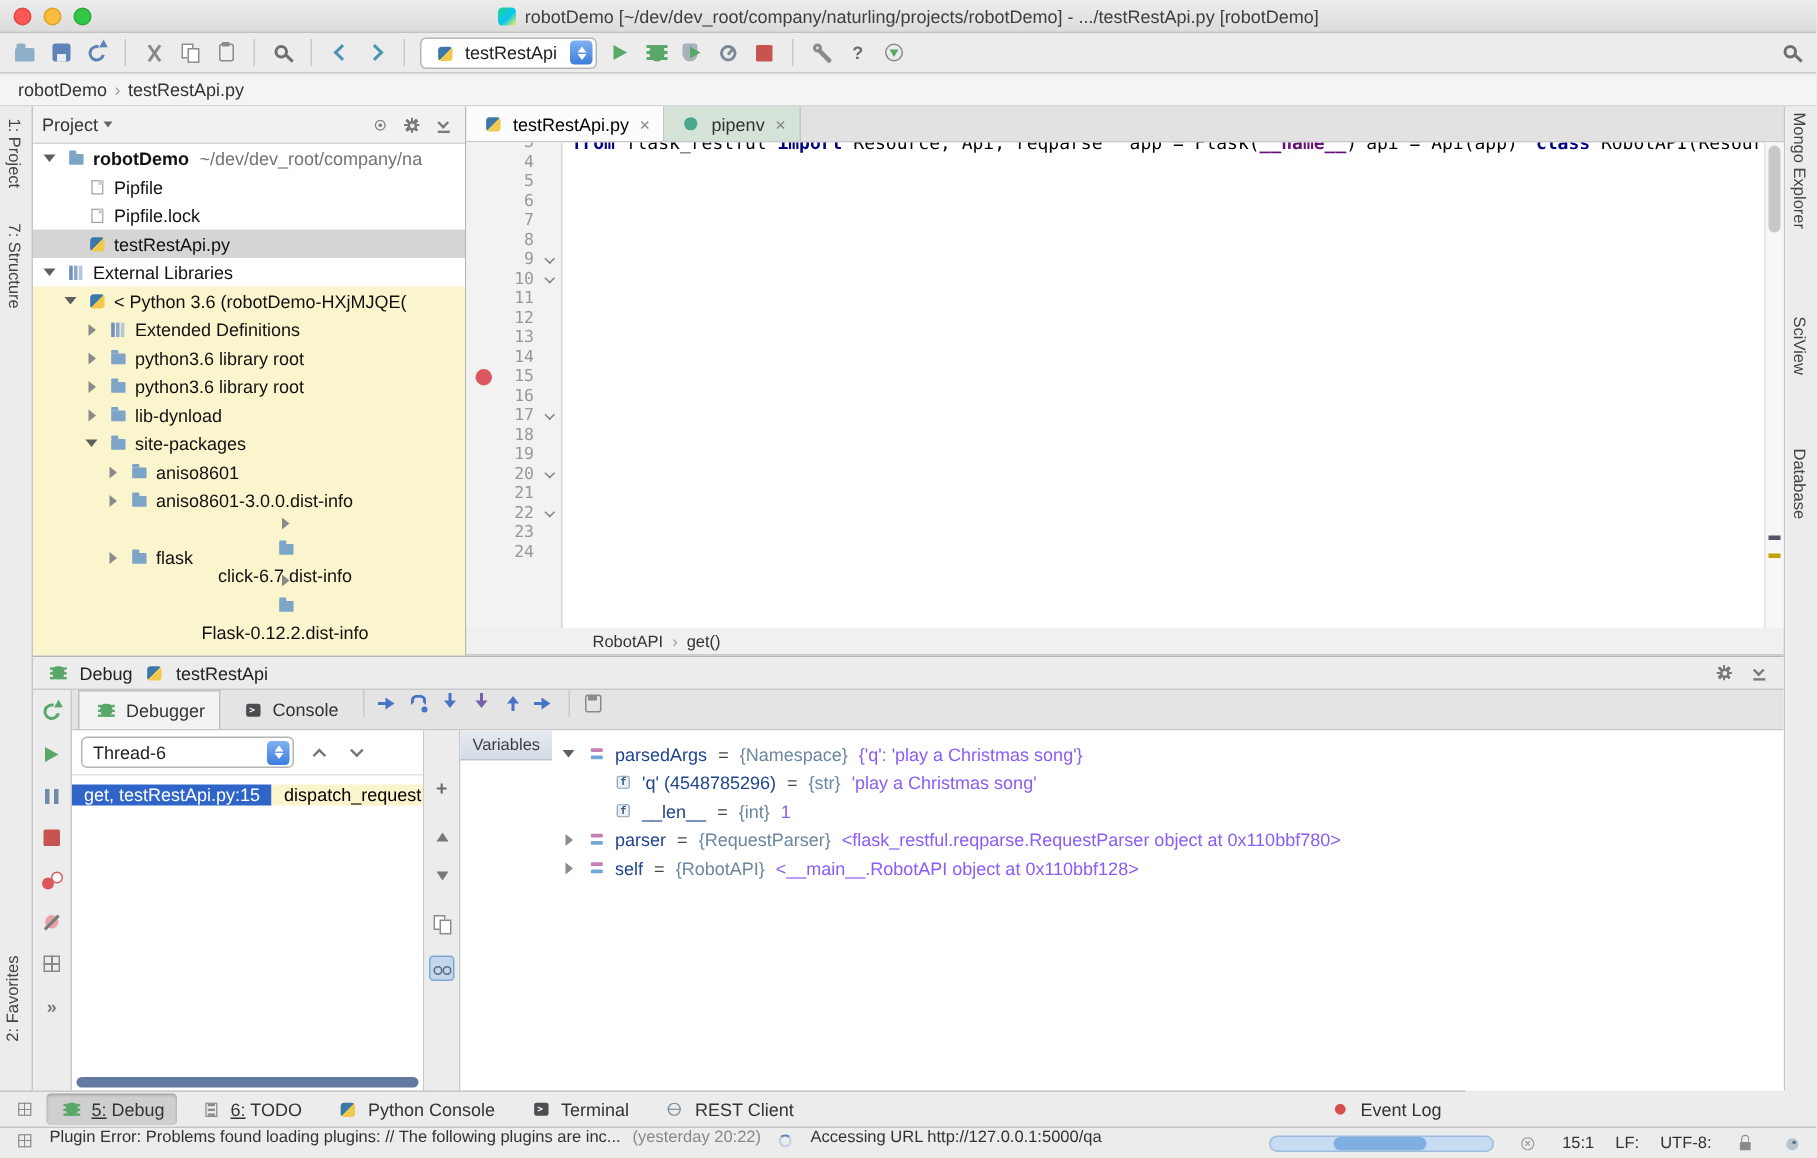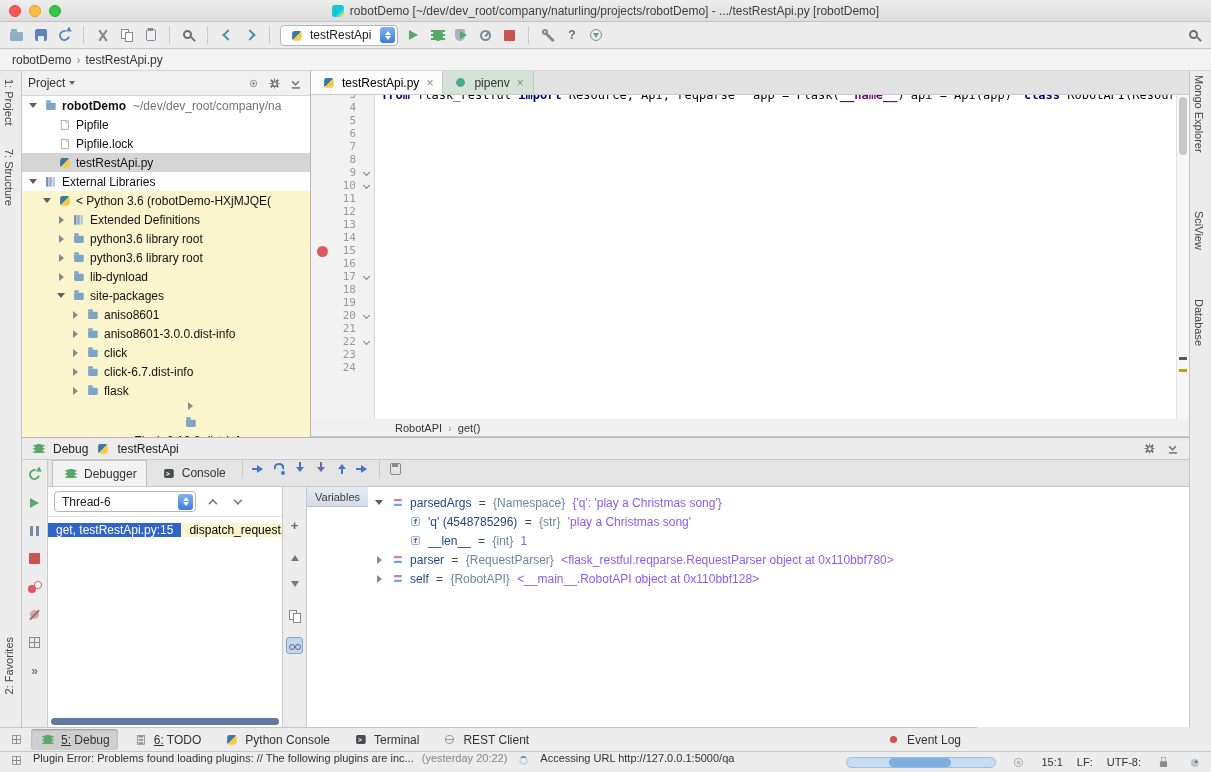--- a/index.html
+++ b/index.html
@@ -344,26 +344,21 @@
         <span class="trow" style="padding-left: 48px;">
           <span class="tw right"></span>
           <span class="ic ic-folder sm"></span>
           <span class="tlabel">aniso8601</span>
         </span>
         <span class="trow" style="padding-left: 48px;">
           <span class="tw right"></span>
           <span class="ic ic-folder sm"></span>
           <span class="tlabel">aniso8601-3.0.0.dist-info</span>
         </span>
-        <span class="trow" style="padding-left: 48px;">
-          <span class="tw right"></span>
-          <span class="ic ic-folder sm"></span>
-          <span class="tlabel">click</span>
-        </span>
-        <span class="trow" style="padding-left: 48px;">
+        <span class="trow" style="padding-left: 48px; flex-direction: column;">
           <span class="tw right"></span>
           <span class="ic ic-folder sm"></span>
           <span class="tlabel">click-6.7.dist-info</span>
         </span>
         <span class="trow" style="padding-left: 48px;">
           <span class="tw right"></span>
           <span class="ic ic-folder sm"></span>
           <span class="tlabel">flask</span>
         </span>
         <span class="trow" style="padding-left: 48px; flex-direction: column;">

